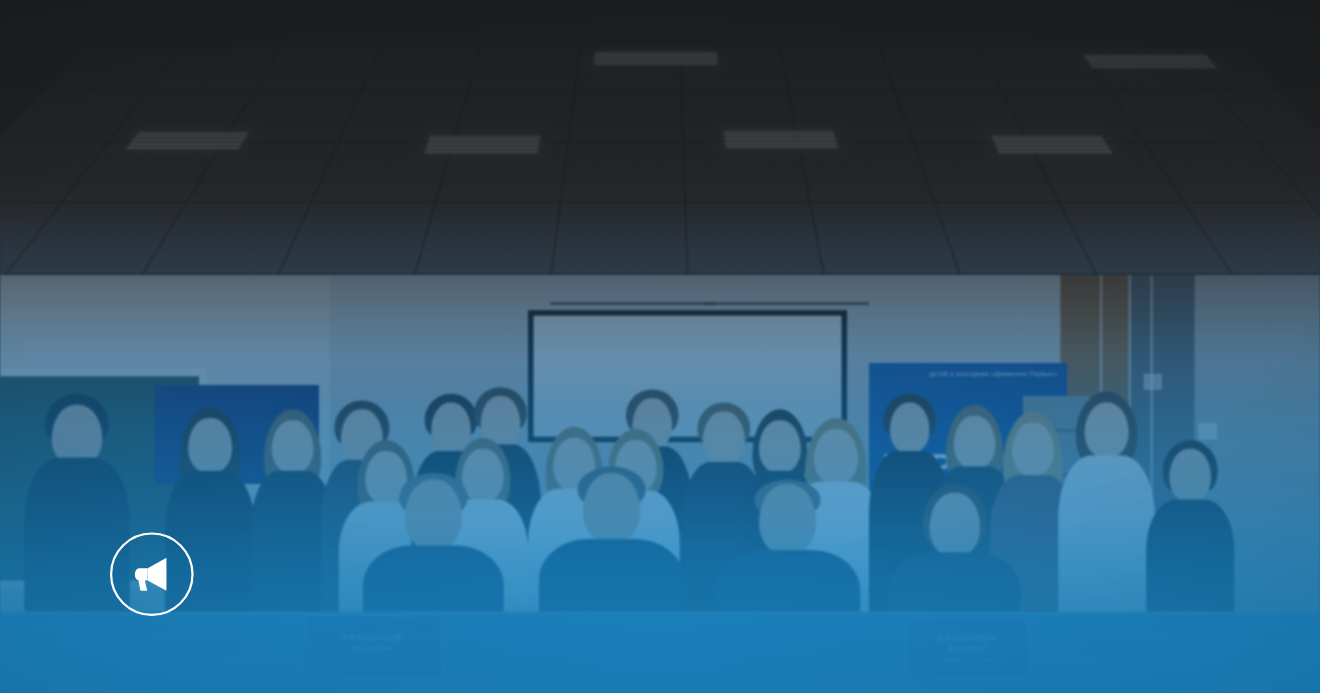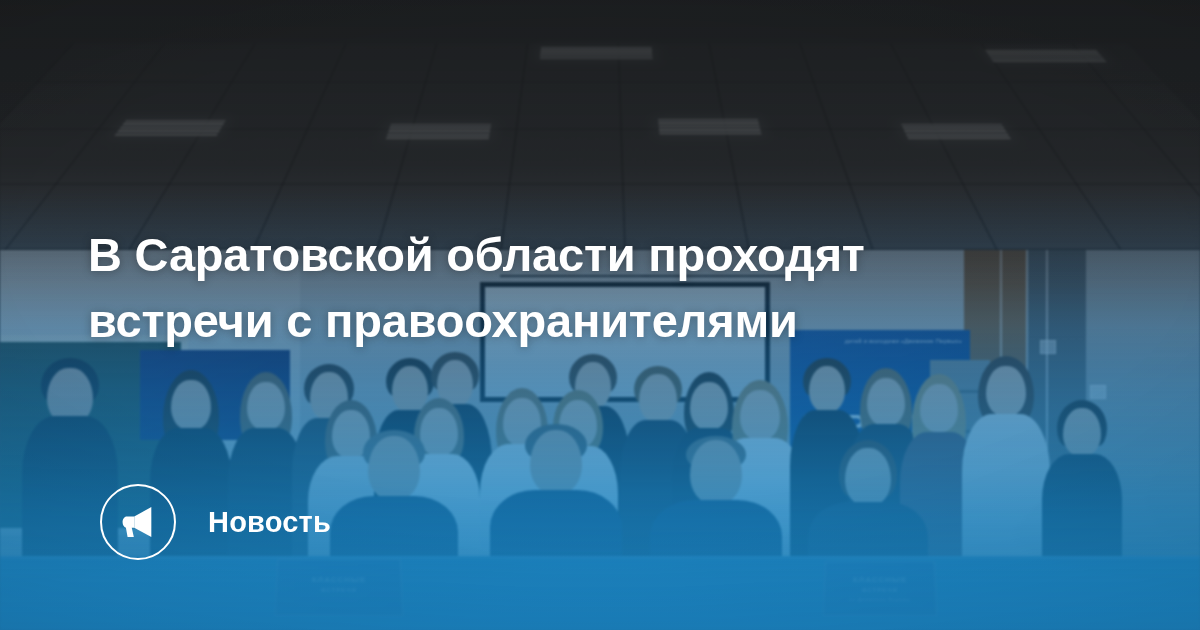--- a/index.html
+++ b/index.html
@@ -415,29 +415,24 @@
       <div class="pl-t" style="top:26px;font-size:6px;">ВСТРЕЧИ</div>
       <div class="pl-t" style="top:36px;font-size:4px;">от Движения Первых</div>
     </div>
   </div>
 
   <div class="grade-dark"></div>
   <div class="grade-blue"></div>
   <div class="grade-vignette"></div>
 
 
-  <div class="headline">
-    <span>В Саратовской области проходят</span>
-    <span>встречи с правоохранителями</span>
-  </div>
 
   <div class="tag">
     <div class="tag-circle">
       <svg viewBox="0 0 48 48" xmlns="http://www.w3.org/2000/svg">
         <path fill="#ffffff" d="M40 6 L19.5 17.5 L19.5 31 L40 42 Z"></path>
         <path fill="#ffffff" d="M10.5 17.5 L19.5 17.5 L19.5 31 L16.5 31 L19 42 L11.5 42 L9.5 31
           C7.2 30.2 5.5 27.6 5.5 24.3 C5.5 20.5 7.7 17.5 10.5 17.5 Z"></path>
       </svg>
     </div>
-    <div class="tag-label">Новость</div>
   </div>
 
 </div>
 
 </body></html>

